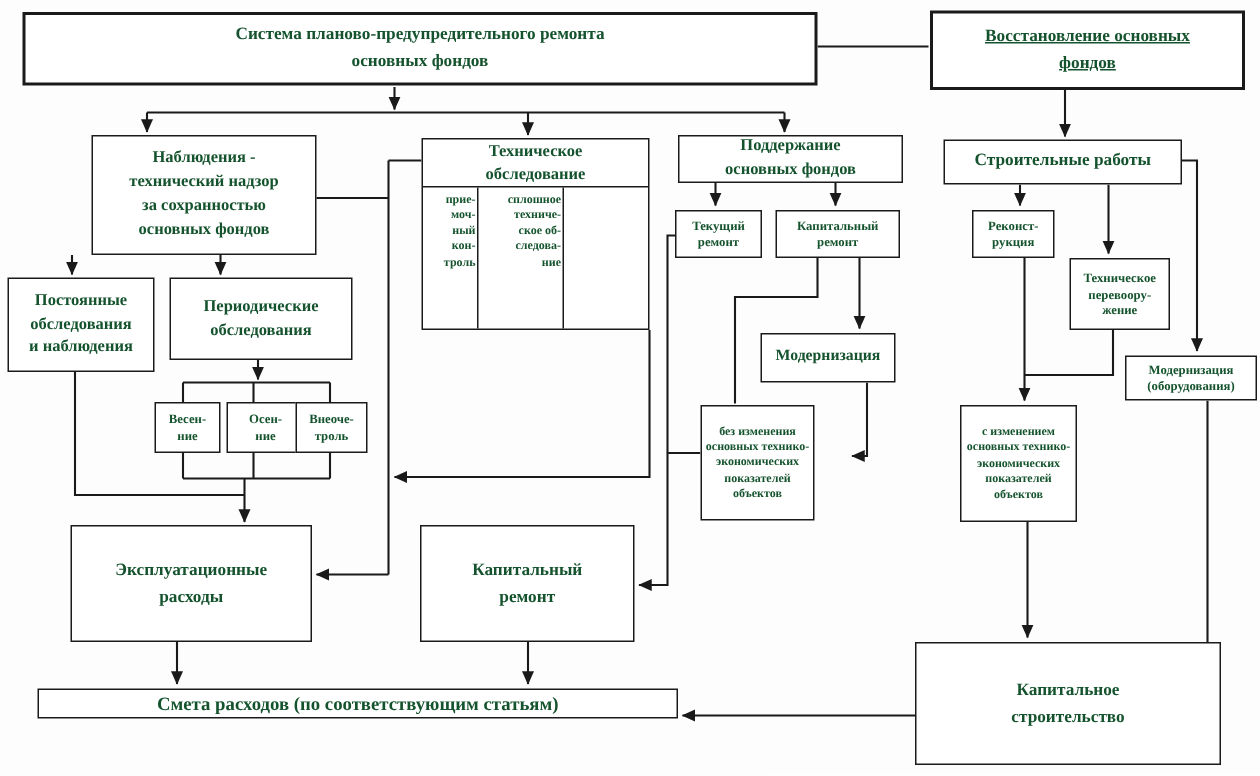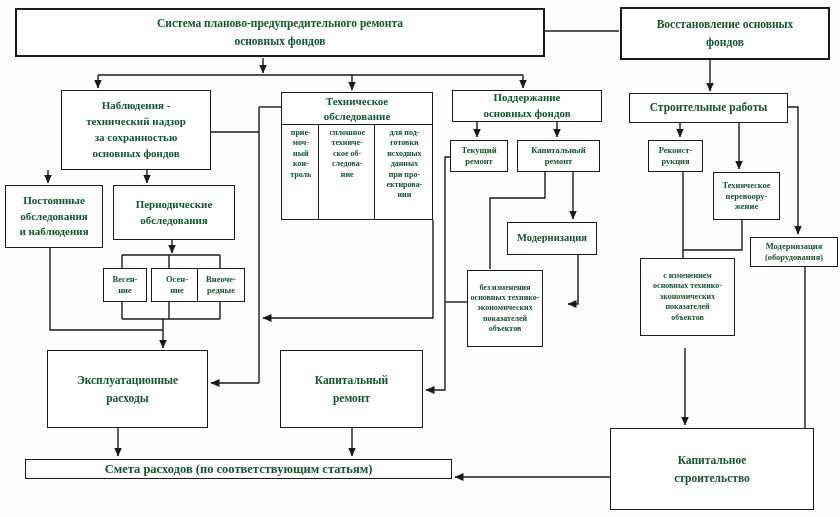--- a/index.html
+++ b/index.html
@@ -20,21 +20,21 @@
   .fs-sm{font-size:8.5px;line-height:1.25;}
   .fs-xs{font-size:8px;line-height:1.3;}
   .fs-estimate{font-size:12.5px;}
   
   .tbox{position:absolute;box-sizing:border-box;border:1.6px solid #1a1a1a;background:#fff;
         display:flex;flex-direction:column;font-weight:bold;}
   .tbox .thead{flex:0 0 31px;border-bottom:1.4px solid #1a1a1a;display:flex;align-items:center;
         justify-content:center;text-align:center;font-size:11px;line-height:1.3;white-space:pre-line;}
   .tbox .tcols{flex:1;display:flex;}
   .tbox .tcol{box-sizing:border-box;padding:3px 1px 0 3px;font-size:8px;line-height:1.3;
-        text-align:center;white-space:pre-line;}
+        text-align:right;white-space:pre-line;}
   .tbox .tcol.div{border-right:1.4px solid #1a1a1a;}
 </style>
 </head>
 <body>
 
 <div id="stage">
 
   <svg class="wires" viewBox="0 0 840 517" xmlns="http://www.w3.org/2000/svg">
     <defs>
       <marker id="arr" markerUnits="userSpaceOnUse" markerWidth="10" markerHeight="9" refX="8.5" refY="4" orient="auto">
@@ -84,21 +84,21 @@
       <path d="M805 267 V467 H785" marker-end="url(#arr)"></path>
 
       <path d="M118 428 V456" marker-end="url(#arr)"></path>
       <path d="M352 428 V456" marker-end="url(#arr)"></path>
       <path d="M610 477 H455" marker-end="url(#arr)"></path>
     </g>
   </svg>
 
   <div class="node fs-title" style="left:15px;top:8px;width:530px;height:49px;border-width:2px;">Система планово-предупредительного ремонта
 основных фондов</div>
-  <div class="node fs-title" style="left:620px;top:7px;width:210px;height:53px;border-width:2px;">Восстановление основных
+  <div class="node fs-title" style="left:620px;top:7px;width:210px;height:53px;border-width:2px;text-decoration:underline;">Восстановление основных
 фондов</div>
 
   <div class="node fs-main" style="left:28px;top:90px;width:150px;height:80px;margin-left:33px;">Наблюдения -
 технический надзор
 за сохранностью
 основных фондов</div>
 
   <div class="tbox" style="left:281px;top:92px;width:152px;height:128px;">
     <div class="thead">Техническое
 обследование</div>
@@ -106,65 +106,58 @@
       <div class="tcol div" style="width:37px;">прие-
 моч-
 ный
 кон-
 троль</div>
       <div class="tcol div" style="width:57px;">сплошное
 техниче-
 ское об-
 следова-
 ние</div>
-      <div class="tcol" style="width:58px;">для под-
-готовки
-исходных
-данных
-при про-
-ектирова-
-нии</div>
     </div>
   </div>
 
   <div class="node fs-main" style="left:452px;top:90px;width:150px;height:32px;">Поддержание
 основных фондов</div>
   <div class="node fs-title" style="left:629px;top:93px;width:159px;height:30px;">Строительные работы</div>
 
   <div class="node fs-main" style="left:5px;top:185px;width:98px;height:63px;">Постоянные
 обследования
 и наблюдения</div>
   <div class="node fs-main" style="left:113px;top:185px;width:122px;height:55px;">Периодические
 обследования</div>
   <div class="node fs-sm" style="left:103px;top:268px;width:44px;height:34px;">Весен-
 ние</div>
   <div class="node fs-sm" style="left:151px;top:268px;width:52px;height:34px;">Осен-
 ние</div>
   <div class="node fs-sm" style="left:197px;top:268px;width:48px;height:34px;">Внеоче-
-редные</div>
+троль</div>
 
   <div class="node fs-sm" style="left:450px;top:140px;width:58px;height:32px;">Текущий
 ремонт</div>
   <div class="node fs-sm" style="left:517px;top:140px;width:83px;height:32px;">Капитальный
 ремонт</div>
   <div class="node fs-mod" style="left:507px;top:222px;width:90px;height:33px;">Модернизация</div>
   <div class="node fs-xs" style="left:467px;top:270px;width:76px;height:77px;">без изменения
 основных технико-
 экономических
 показателей
 объектов</div>
 
   <div class="node fs-sm" style="left:648px;top:140px;width:55px;height:32px;">Реконст-
 рукция</div>
   <div class="node fs-sm" style="left:713px;top:172px;width:67px;height:48px;">Техническое
 перевоору-
 жение</div>
   <div class="node fs-sm" style="left:750px;top:237px;width:88px;height:30px;">Модернизация
 (оборудования)</div>
-  <div class="node fs-xs" style="left:640px;top:258px;width:95px;height:78px;">с изменением
+  <div class="node fs-xs" style="left:640px;top:270px;width:78px;height:78px;">с изменением
 основных технико-
 экономических
 показателей
 объектов</div>
 
   <div class="node fs-big" style="left:47px;top:350px;width:161px;height:78px;">Эксплуатационные
 расходы</div>
   <div class="node fs-big" style="left:280px;top:350px;width:143px;height:78px;">Капитальный
 ремонт</div>
   <div class="node fs-big" style="left:610px;top:428px;width:204px;height:82px;">Капитальное

